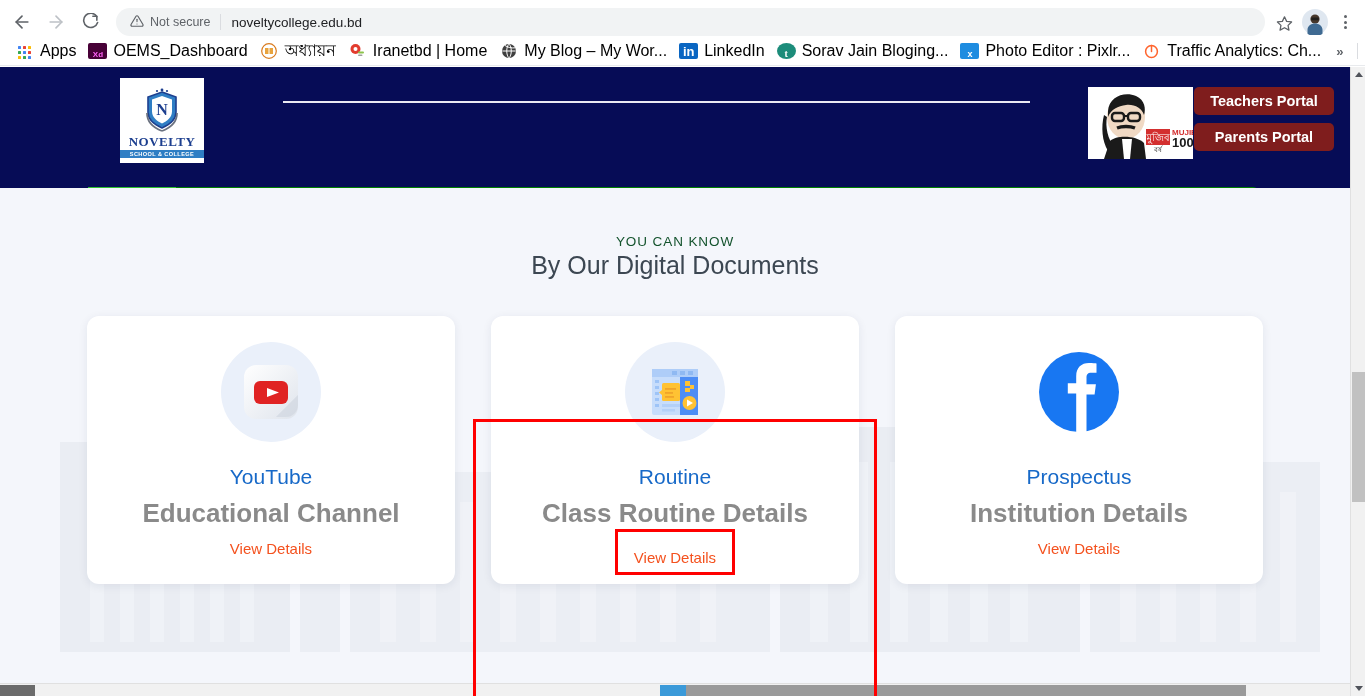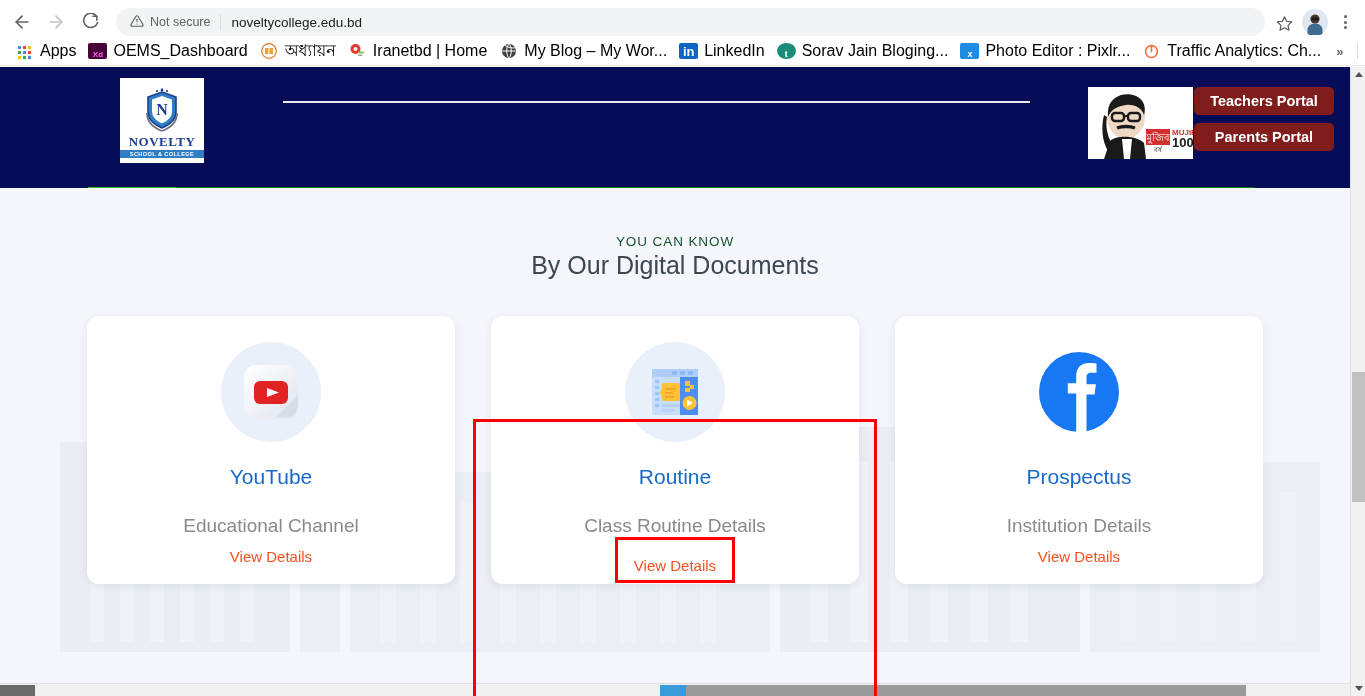--- a/index.html
+++ b/index.html
@@ -248,22 +248,22 @@
     width: 100px; height: 100px; border-radius: 50%;
     background: #eaf0fa;
     display:flex; align-items:center; justify-content:center;
   }
   .card-icon-circle.plain { background: transparent; }
   .card-title {
     margin-top: 23px;
     font-size: 21px; color: #1769c8; font-weight: 400;
   }
   .card-sub {
-    margin-top: 26px;
-    font-size: 19px; color: #8a8a8a; font-weight: normal;
+    margin-top: 9px;
+    font-size: 26px; color: #8a8a8a; font-weight: bold;
   }
   .card-link {
     margin-top: 11px;
     font-size: 15px; color: #f4511e;
   }
   .card-link-wrap { position: relative; display:inline-block; }
   .hl-inner {
     border: 3px solid #ff0000;
     padding: 6px 16px;
   }

